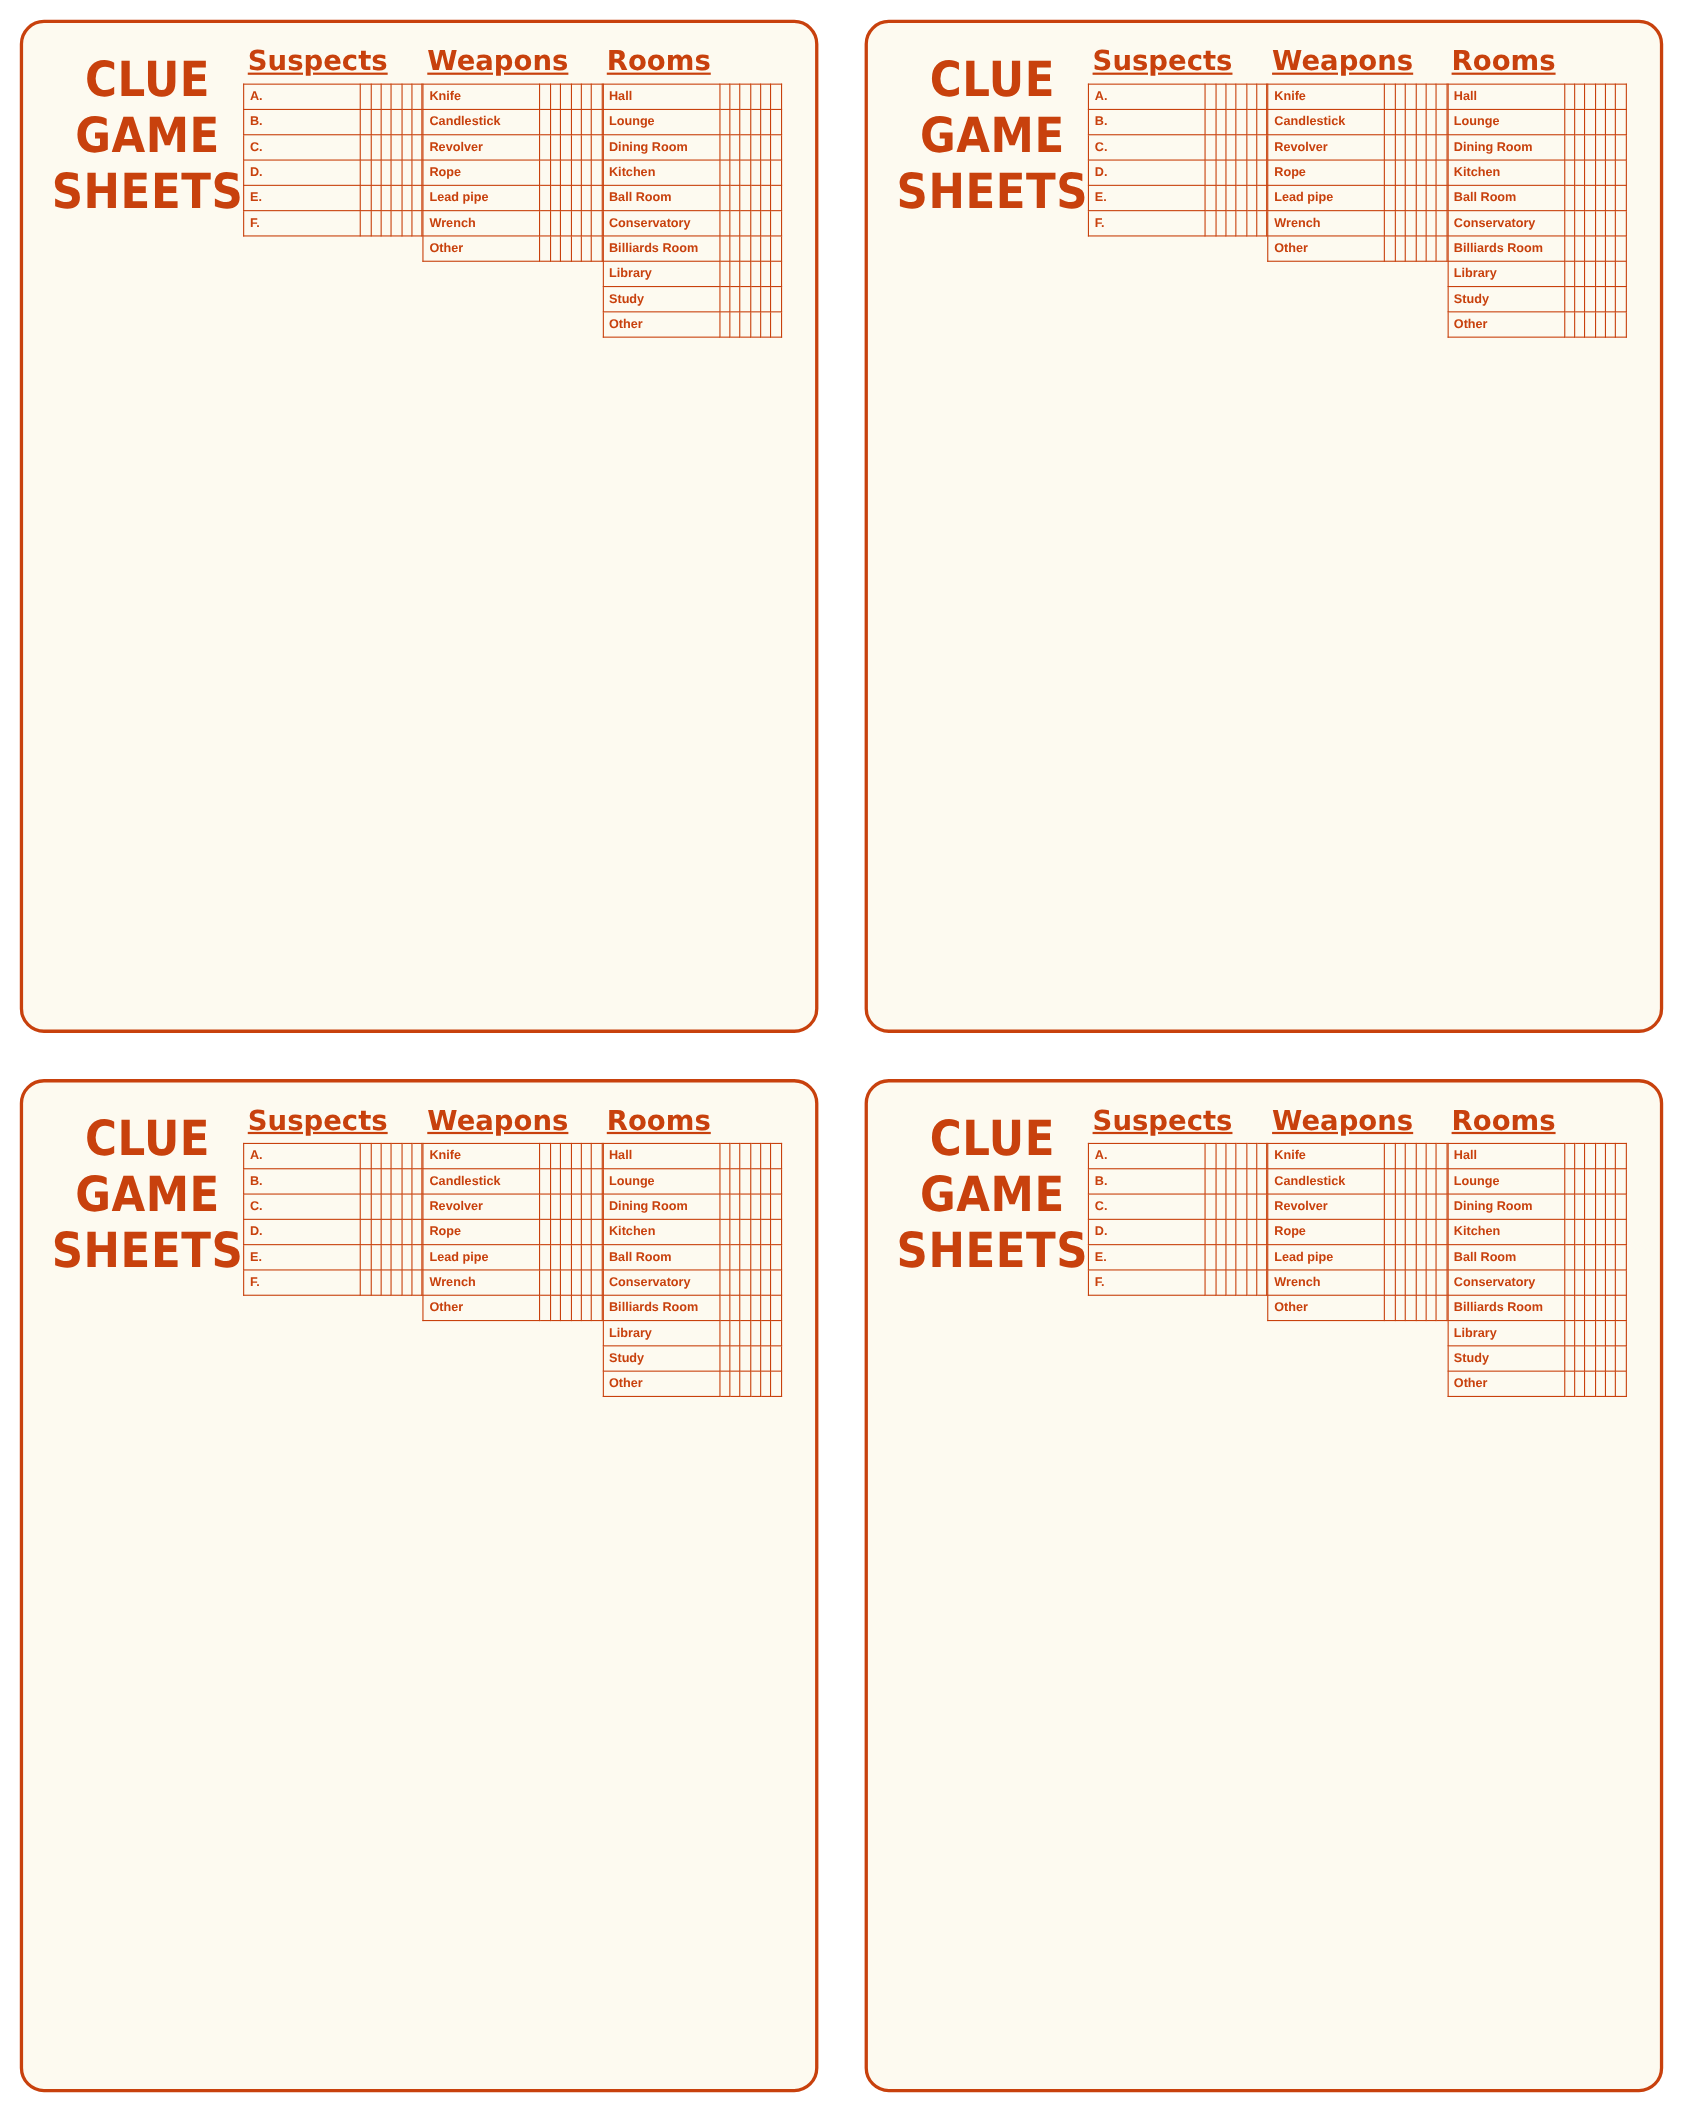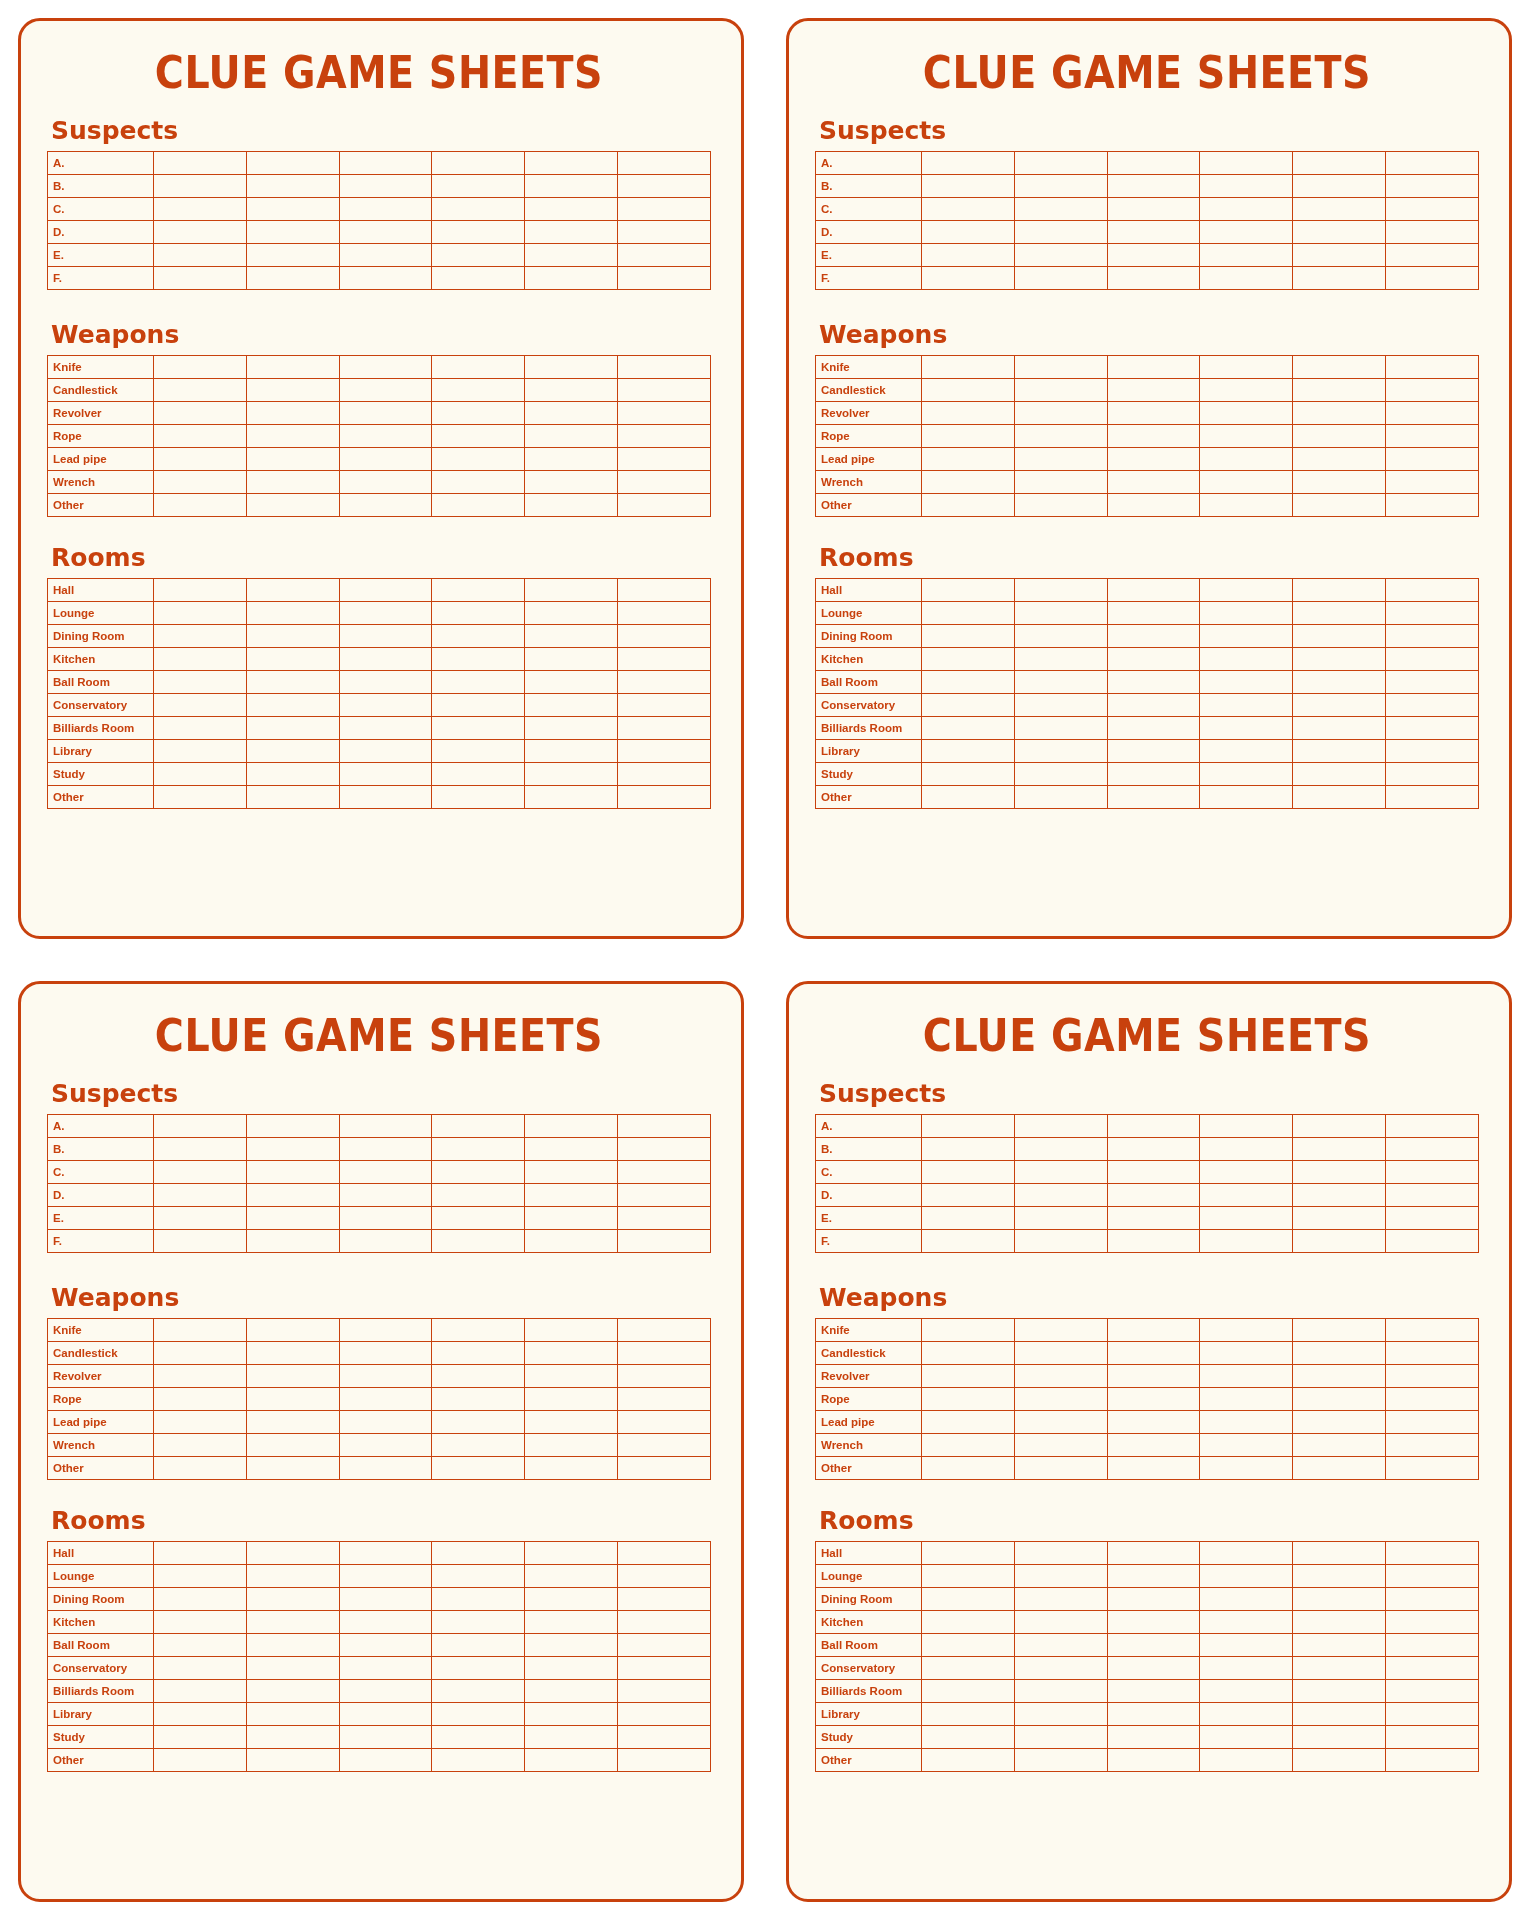--- a/index.html
+++ b/index.html
@@ -25,39 +25,40 @@
     row-gap: 42px;
     background: #ffffff;
   }
   .sheet {
     border: 3px solid #c8410d;
     border-radius: 22px;
     background: #fdfaf0;
     box-sizing: border-box;
     padding: 16px 30px 22px 26px;
     display: flex;
-    flex-direction: column;
+    flex-direction: row;
     overflow: hidden;
   }
   .sheet-title {
     color: #c8410d;
     font-size: 44px;
     font-weight: bold;
     letter-spacing: 0.5px;
     text-align: center;
     margin: 10px 0 14px 0;
     font-family: "DejaVu Sans", sans-serif;
     font-stretch: condensed;
   }
   .section-heading {
     color: #c8410d;
     font-size: 25px;
     font-weight: bold;
     margin: 4px 0 6px 4px;
     font-family: "DejaVu Sans", sans-serif;
+    text-decoration: underline;
   }
   table.grid {
     border-collapse: collapse;
     width: 100%;
     table-layout: fixed;
     margin-bottom: 10px;
   }
   table.grid td {
     border: 1.5px solid #c8410d;
     height: 22px;

